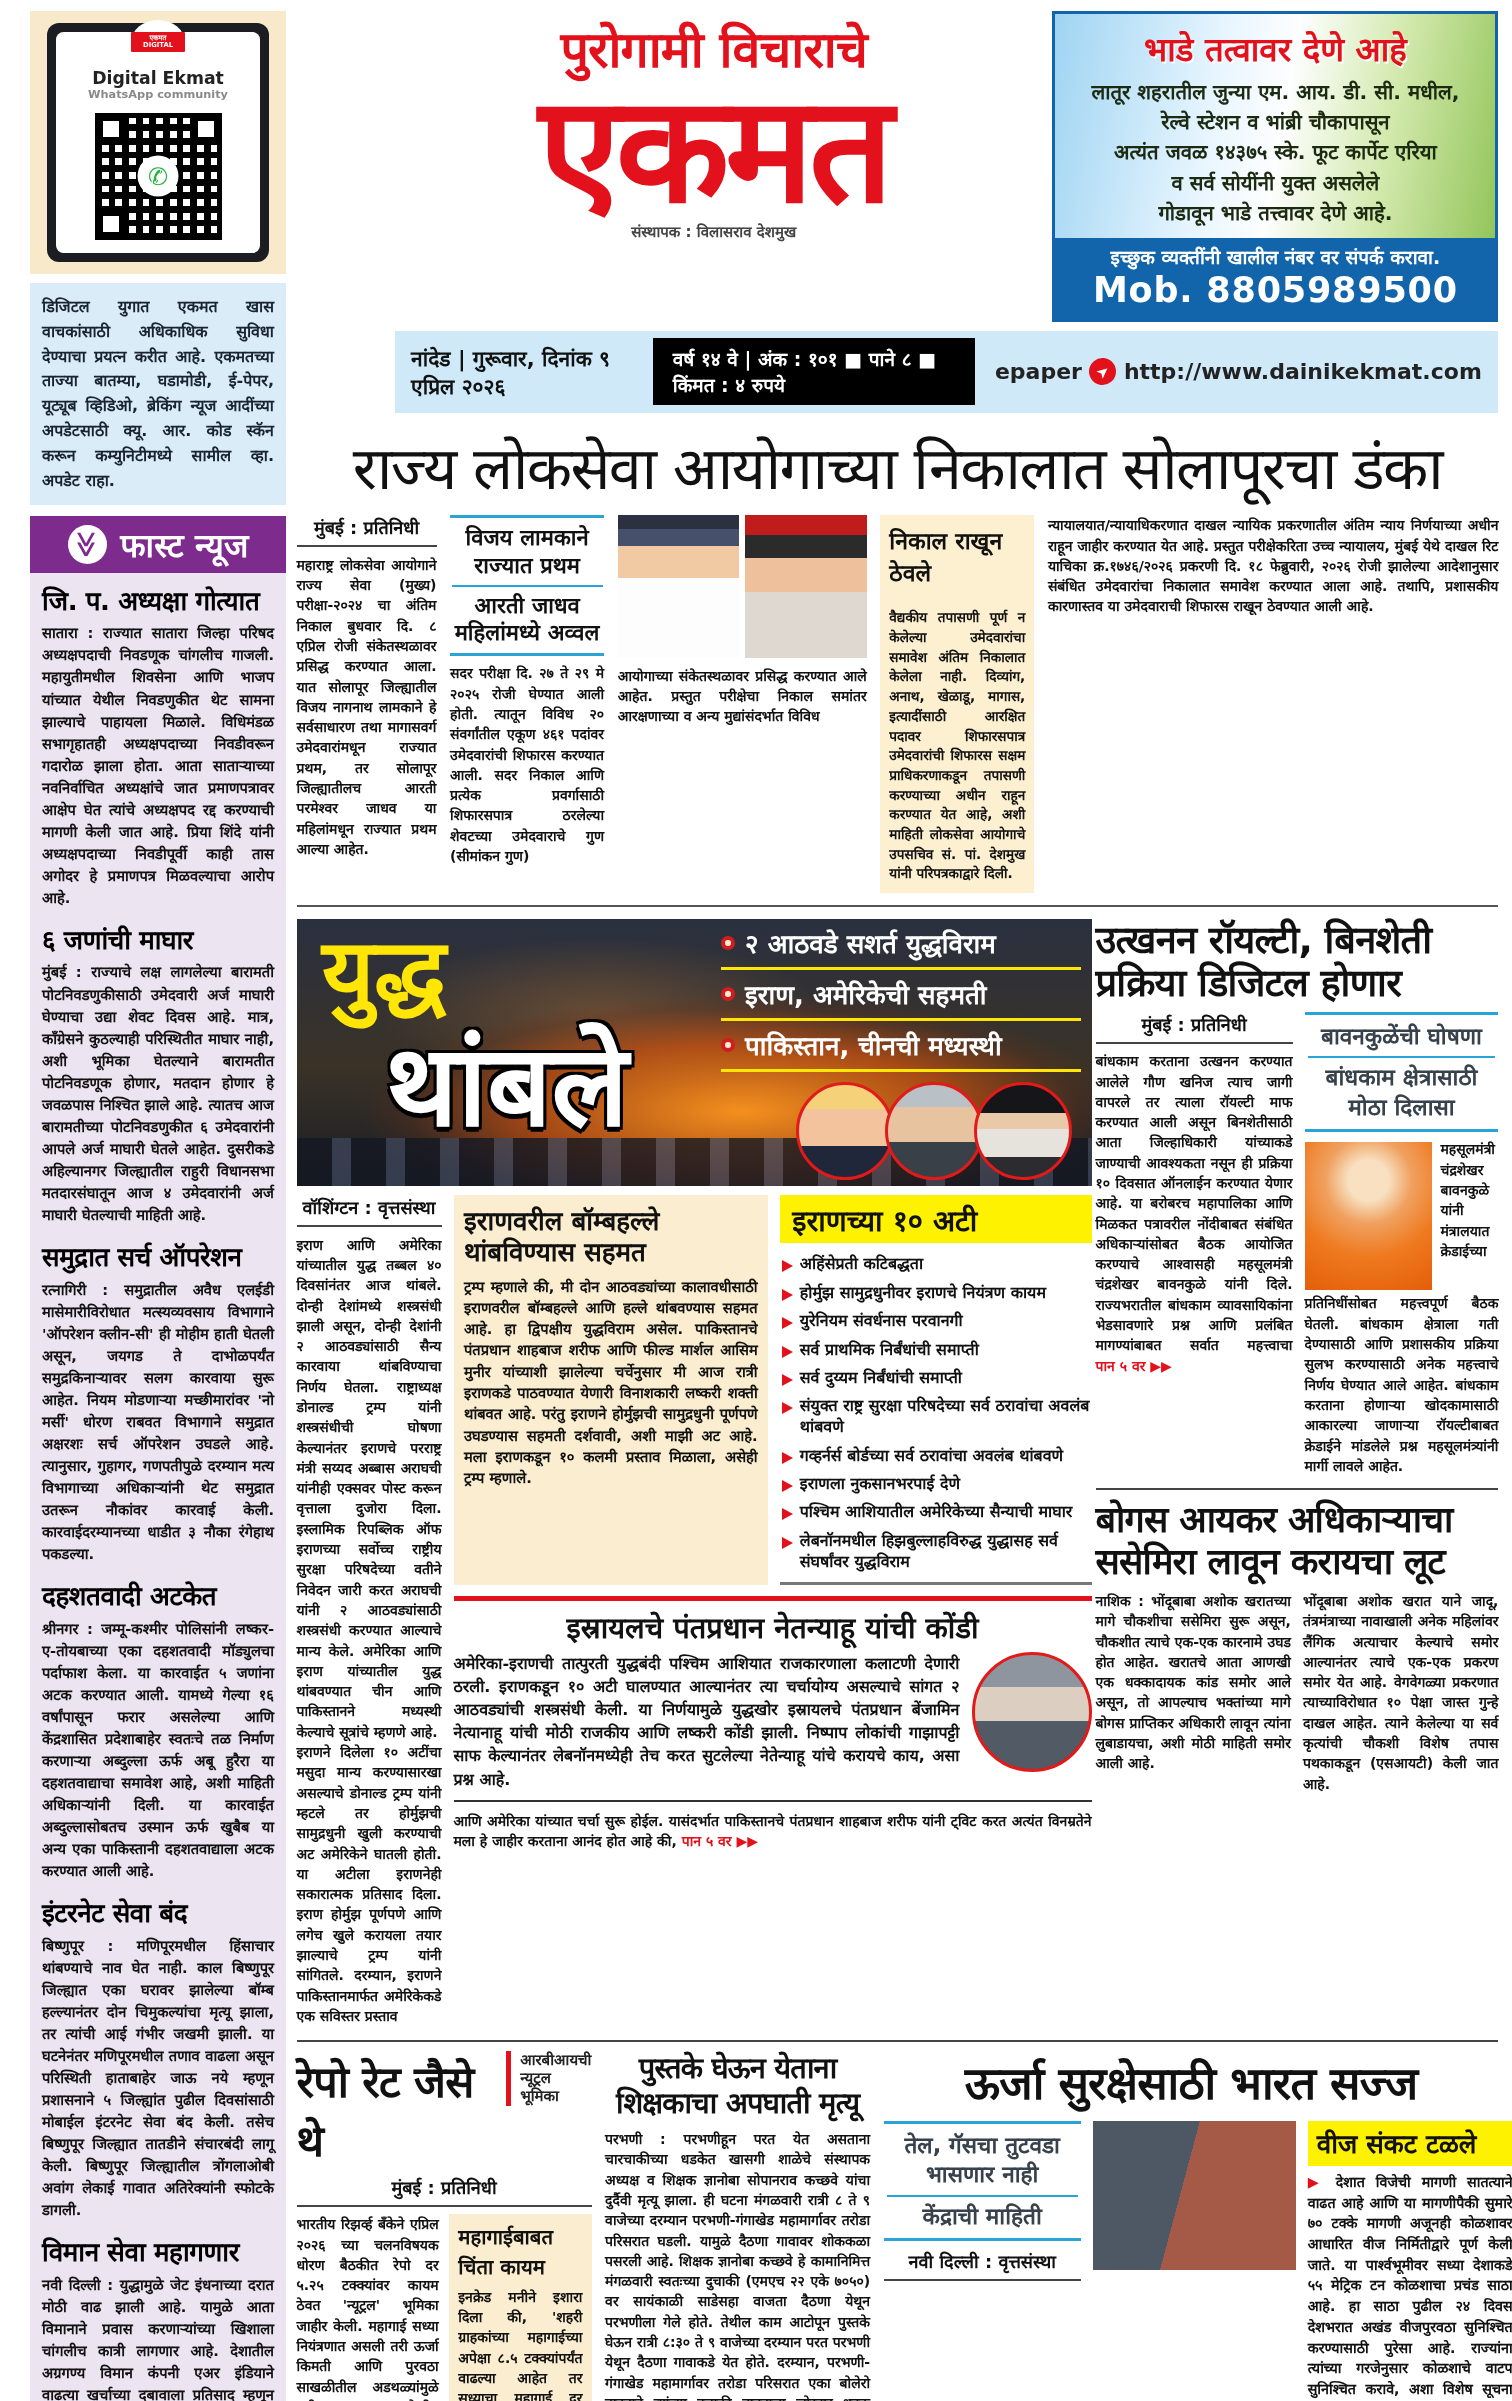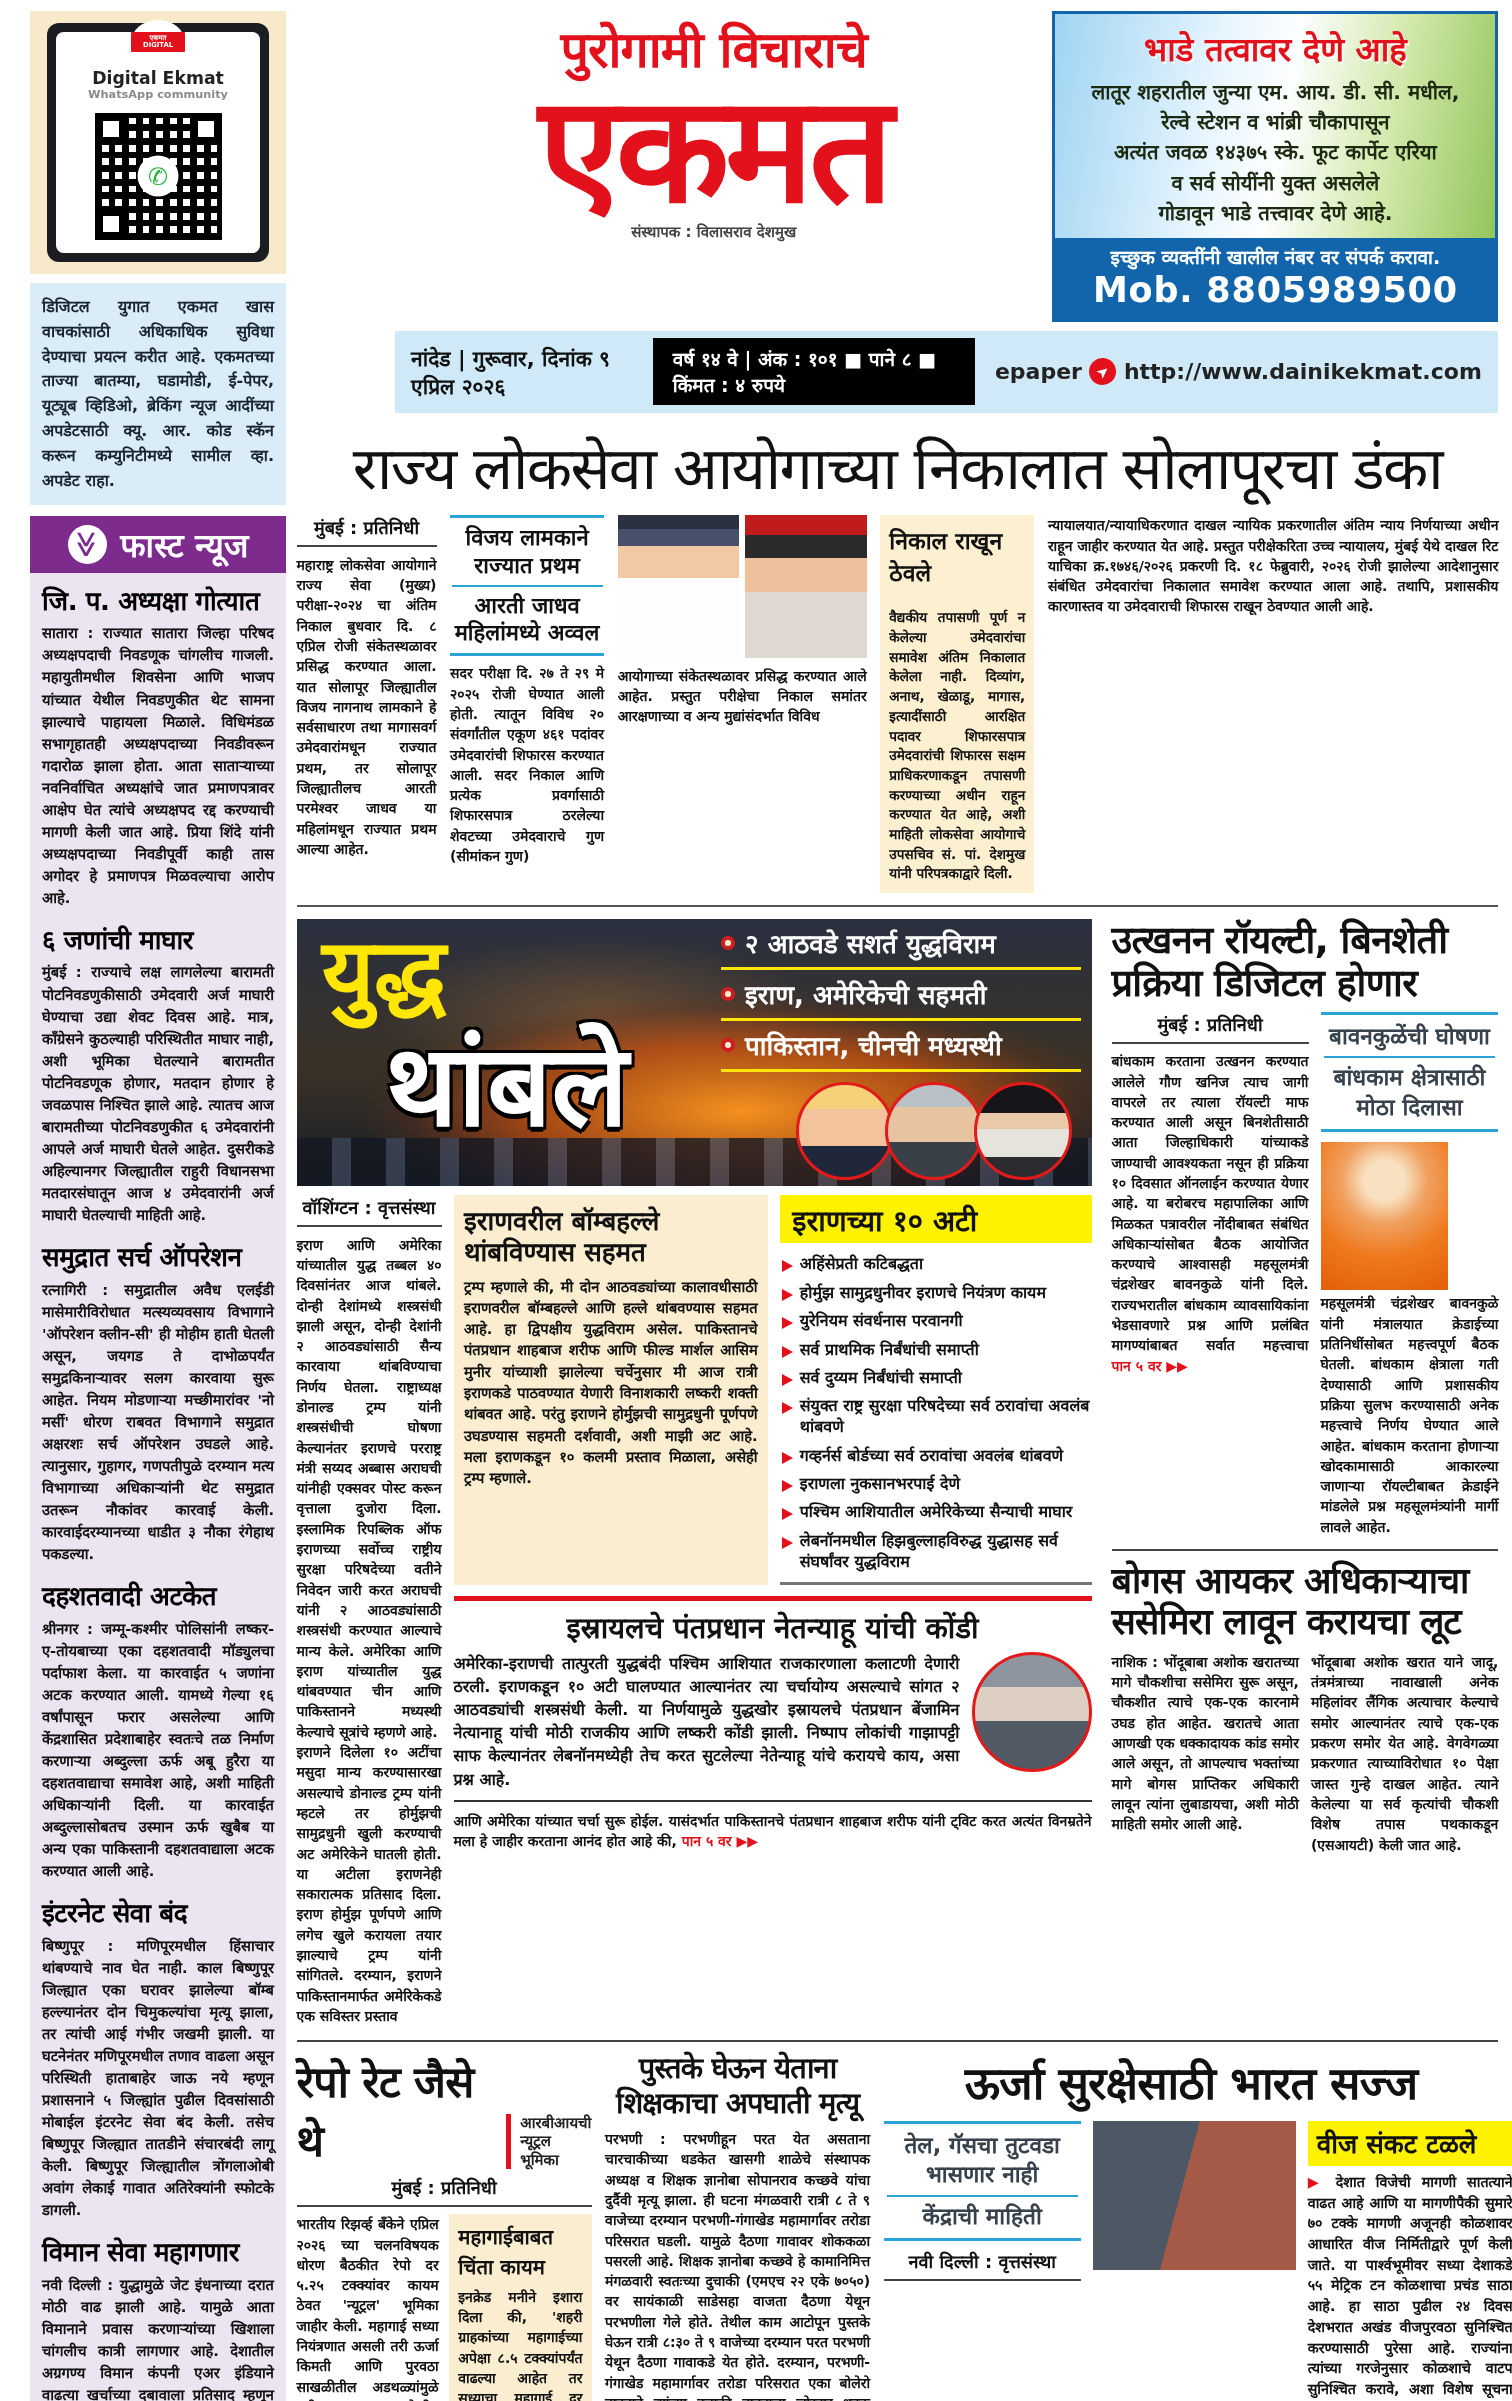--- a/index.html
+++ b/index.html
@@ -64,21 +64,21 @@
   .subheadbox .l2{display:block;border-top:2.3px solid #2aa3d7;margin-top:5.3px;padding-top:5.3px}
   .lead .c3{width:249px;flex:none}
   .photos{display:flex;gap:6px;margin-bottom:7.5px}
   .photo{flex:1;height:143px}
   .photo.man{background:linear-gradient(180deg,#2b3140 0 10%,#46506a 10% 22%,#f1c9a2 22% 44%,#fdfdfd 44% 100%)}
   .photo.woman{background:linear-gradient(180deg,#c01c1c 0 14%,#2b2b2b 14% 30%,#eec09c 30% 54%,#ded8d0 54% 100%)}
   .lead .c4{width:154px;flex:none;background:#fdf0d0;padding:9px}
   .lead .c4 h3{font-size:23px;font-weight:900;margin-bottom:20px}
   .lead .c4 .col{font-size:13.6px}
   .lead .c5{flex:1}
-  .warrow{display:flex;gap:20px;margin-top:12px}
+  .warrow{display:flex;gap:4px;margin-top:12px}
   .warleft{width:795px;flex:none}
   .banner{height:267px;position:relative;overflow:hidden;background:
      radial-gradient(ellipse 60% 55% at 56% 72%,rgba(255,150,30,.95),rgba(240,90,10,.6) 45%,rgba(120,50,20,.25) 70%,transparent 80%),
      radial-gradient(ellipse 40% 40% at 38% 35%,rgba(120,85,55,.75),transparent 70%),
      linear-gradient(180deg,#2a3040 0%,#3a3226 55%,#191d27 100%)}
   .banner::after{content:"";position:absolute;left:0;right:0;bottom:0;height:48px;
      background:repeating-linear-gradient(90deg,rgba(20,24,34,.95) 0 35px,rgba(60,70,90,.9) 35px 54px);opacity:.85}
   .banner .yud{position:absolute;left:25.6px;top:7.5px;font-size:90px;font-weight:900;color:#ffe607;line-height:1;z-index:3}
   .banner .tha{position:absolute;left:89px;top:111px;font-size:113px;font-weight:900;color:#fff;line-height:1;z-index:3;
      text-shadow:-3px -3px 0 #000,3px -3px 0 #000,-3px 3px 0 #000,3px 3px 0 #000,0 5.3px 0 #000}
@@ -122,21 +122,21 @@
            font-size:22.6px;font-weight:900;color:#37424c;padding:6.8px 3px;margin-bottom:7.5px;line-height:1.3}
   .kickbox .l2{display:block;border-top:2.3px solid #2aa3d7;margin-top:5.3px;padding-top:5.3px}
   .bawan{width:127px;height:148px;float:left;margin:3px 9px 3px 0;
          background:radial-gradient(circle at 50% 26%,#f8e0c0 16%,#f0a160 34%,#ef7a20 60%,#e35e08)}
   .bogus{border-top:2.3px solid #444;margin-top:12px;padding-top:9px}
   .bogus h2{font-size:36px;font-weight:900;line-height:1.15;margin-bottom:9px;letter-spacing:-0.8px}
   .bogus .cols{display:flex;gap:12px}
   .bogus .col{flex:1}
   .band{display:flex;gap:13.6px;border-top:2.3px solid #444;border-bottom:2.3px solid #444;margin-top:13.6px;padding:9px 0 10.5px}
   .repo{width:295px;flex:none}
-  .repo-head{display:flex;align-items:flex-end;gap:10.5px;margin-bottom:6px}
+  .repo-head{display:flex;align-items:flex-start;gap:10.5px;margin-bottom:6px}
   .repo-head h2{font-size:43px;font-weight:900;letter-spacing:-0.8px}
   .repo-kick{border-left:5.3px solid #e3111b;padding-left:9px;font-size:15px;font-weight:900;line-height:1.22;color:#222}
   .repo-cols{display:flex;gap:10.5px}
   .repo-cols .col{flex:1}
   .inflbox{background:#fbeed0;padding:9px;margin-bottom:7.5px}
   .inflbox h4{font-size:20.3px;font-weight:900;margin-bottom:4.5px}
   .teacher{width:265px;flex:none}
   .teacher h2{font-size:29px;font-weight:900;line-height:1.22;text-align:center;margin-bottom:7.5px;letter-spacing:-0.8px}
   .energy{flex:1;min-width:0}
   .energy h2{font-size:45px;font-weight:900;text-align:center;margin-bottom:9px;letter-spacing:-0.8px}

